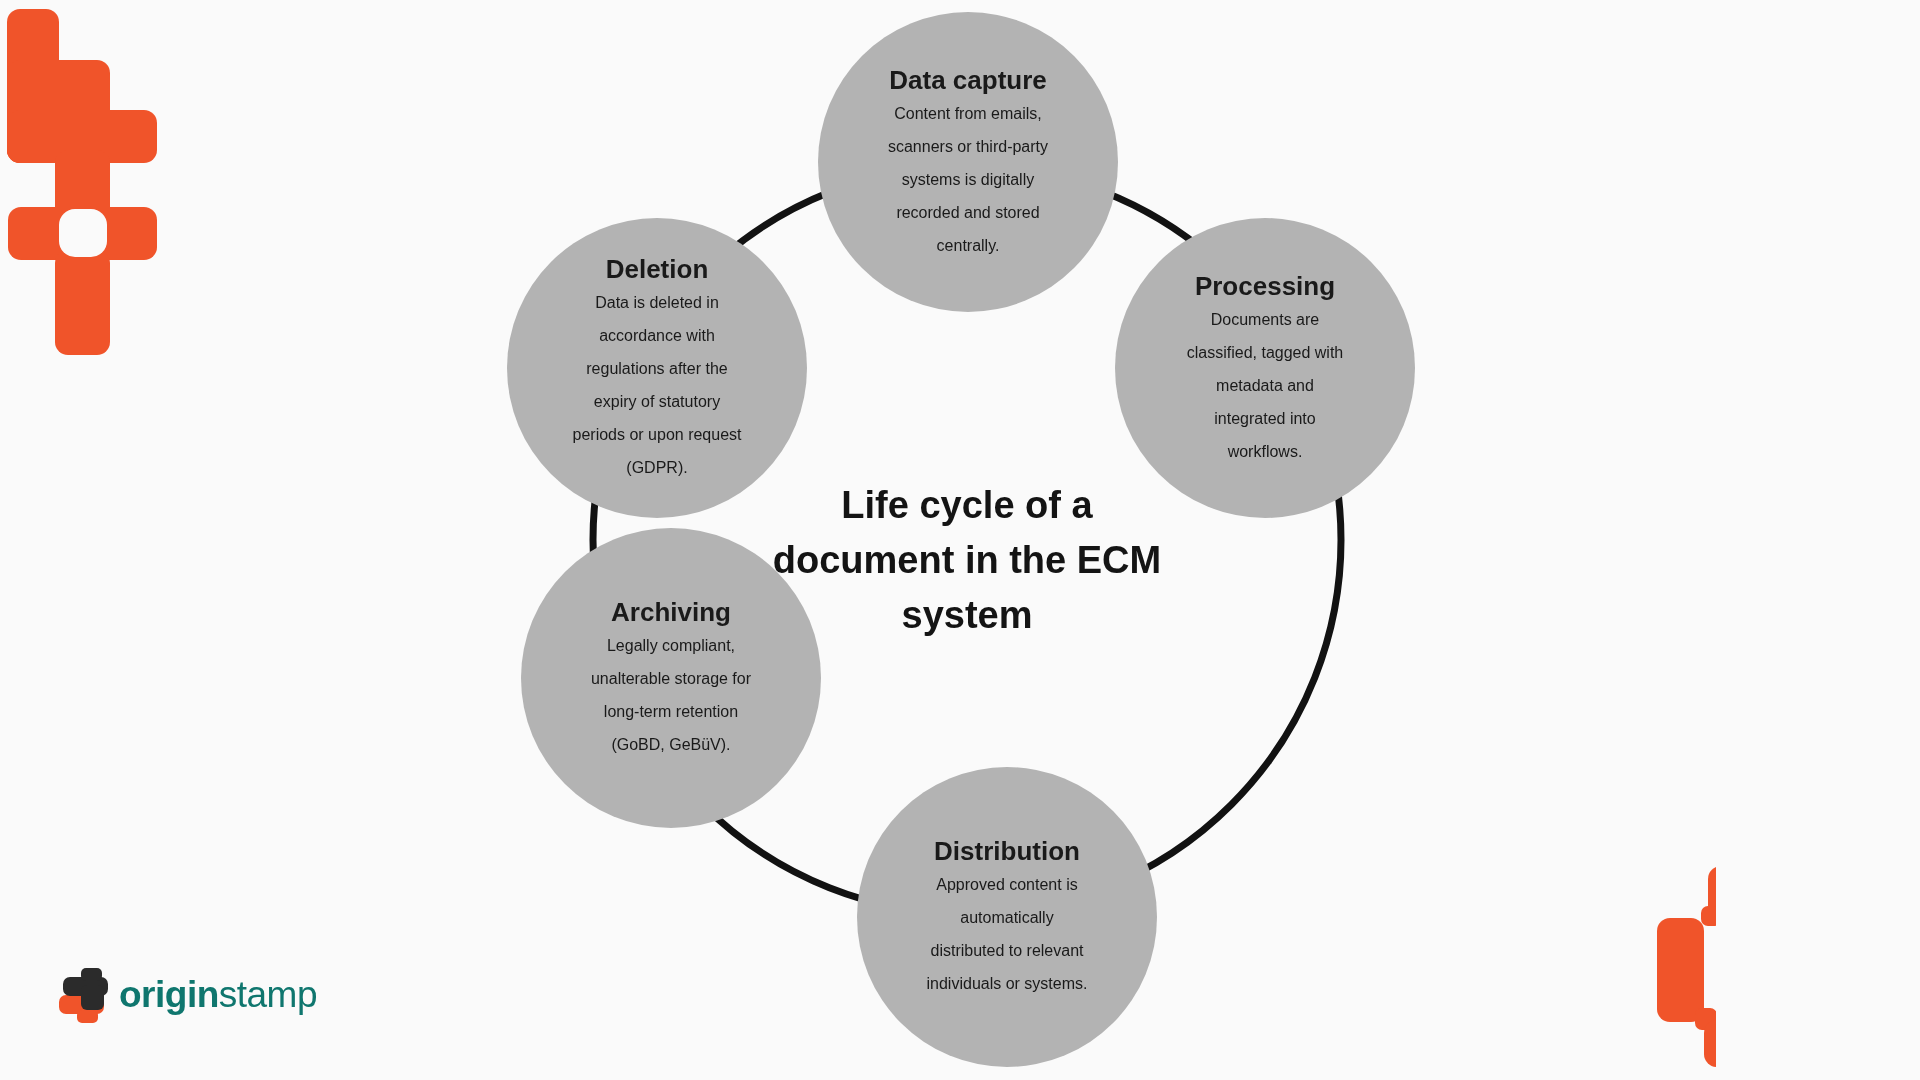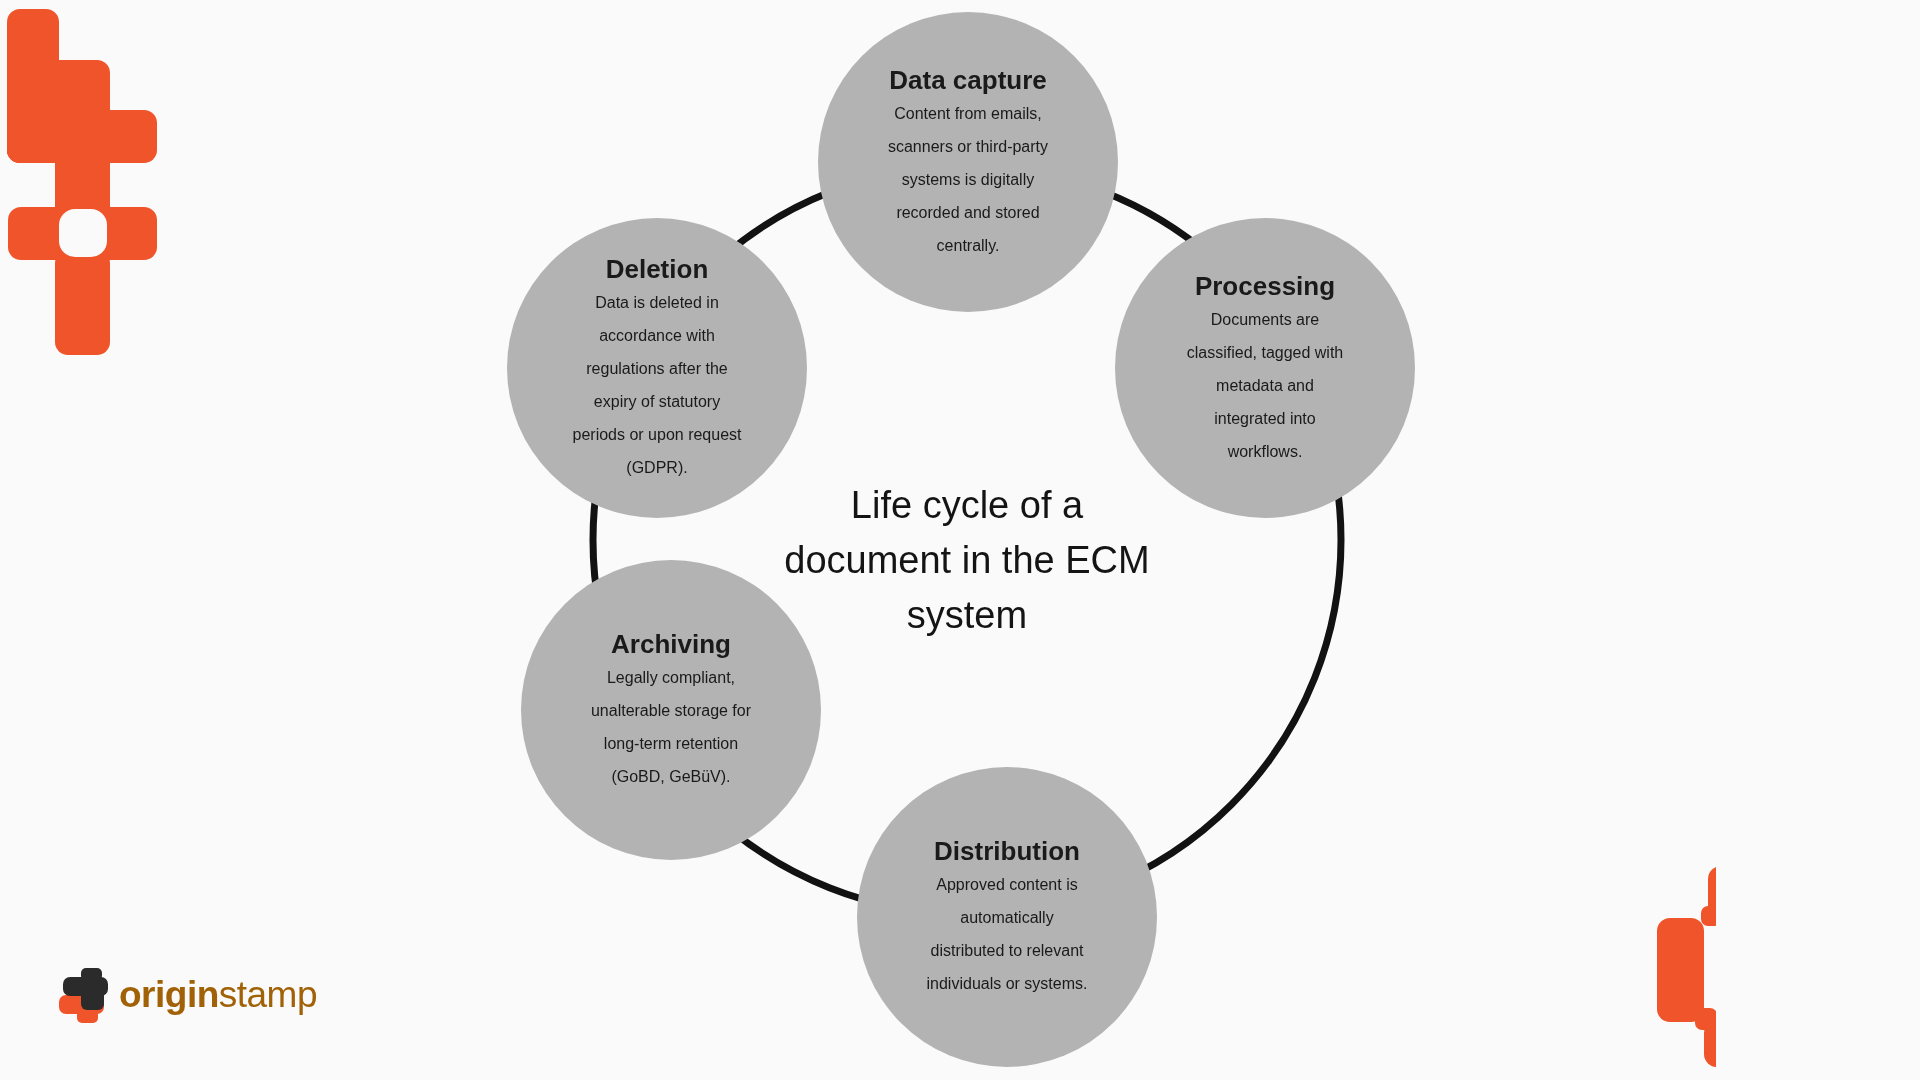--- a/index.html
+++ b/index.html
@@ -46,52 +46,52 @@
   }
   .node-body {
     font-size: 16px;
     line-height: 33px;
     white-space: pre;
   }
   .node-data-capture { left: 818px; top: 12px; }
   .node-processing   { left: 1115px; top: 218px; }
   .node-approval     { left: 1115px; top: 560px; }
   .node-distribution { left: 857px;  top: 767px; }
-  .node-archiving    { left: 521px;  top: 560px; align-items: center; }
+  .node-archiving    { left: 521px;  top: 528px; align-items: center; }
   .node-deletion     { left: 507px;  top: 218px; }
 
   
   .diagram-title {
     position: absolute;
     left: 617px;
     top: 478px;
     width: 700px;
     z-index: 3;
     text-align: center;
     font-size: 38px;
-    font-weight: normal;
+    font-weight: bold;
     line-height: 55px;
     color: #141414;
     white-space: pre;
   }
 
   
   .logo {
     position: absolute;
     left: 56px;
     top: 964px;
     z-index: 3;
     display: flex;
     align-items: center;
     gap: 7px;
   }
   .logo-text {
     font-size: 37px;
     letter-spacing: -0.5px;
-    color: #a16207;
+    color: #0f766e;
     white-space: nowrap;
   }
   .logo-text .bold { font-weight: bold; }
   .logo-text .regular { font-weight: normal; }
 </style>
 </head>
 <body>
 
 <div class="canvas">
 

